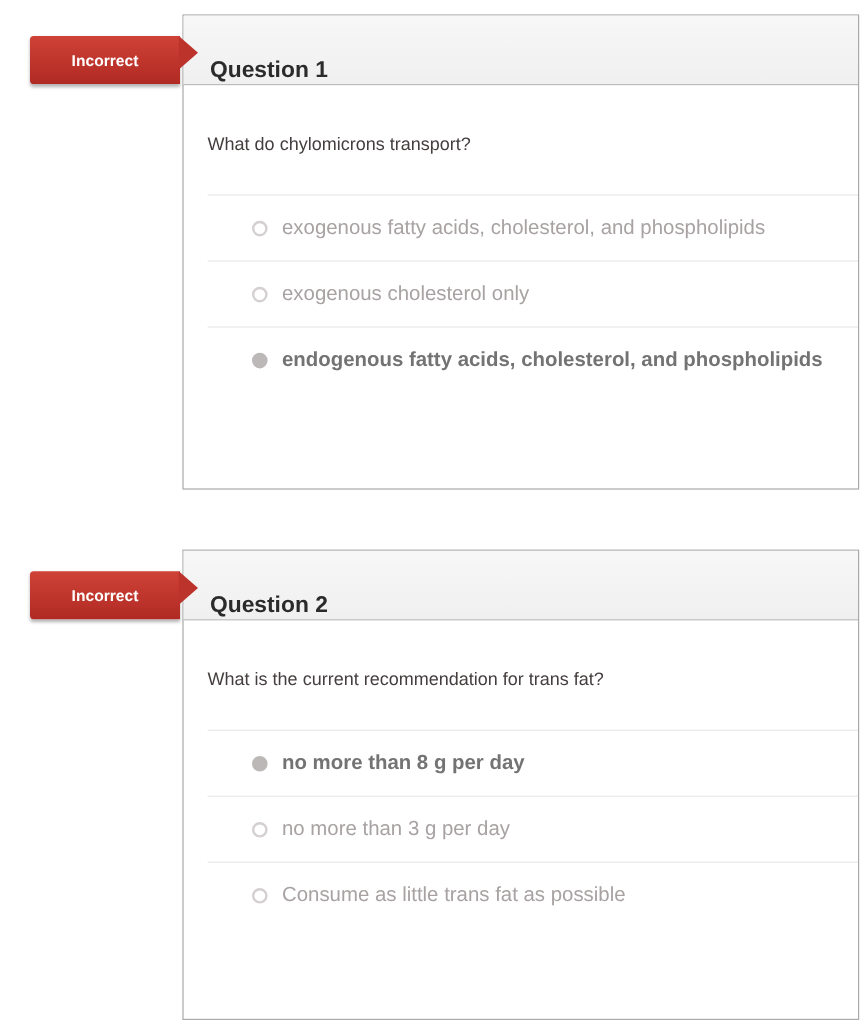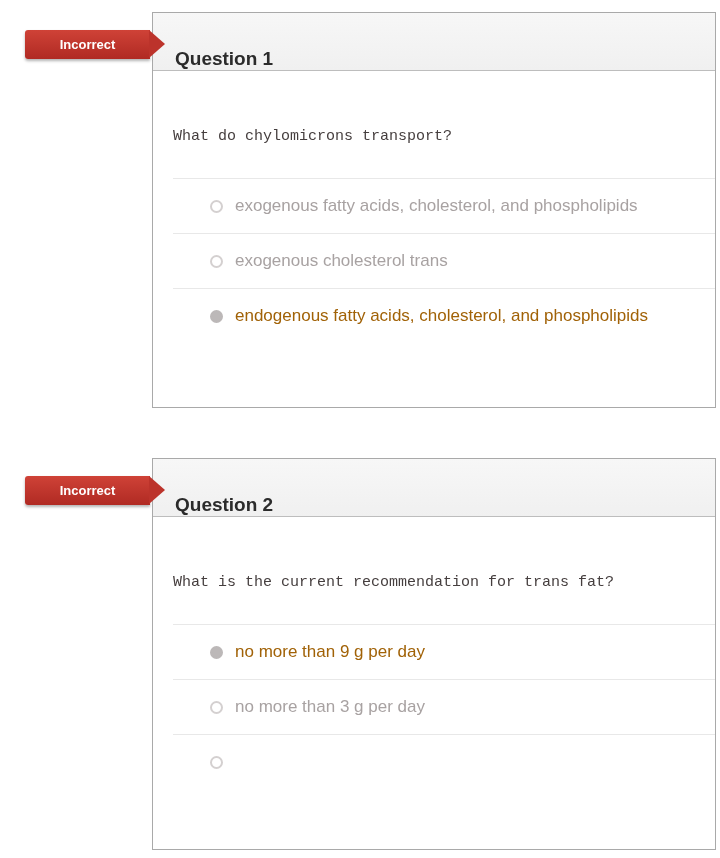--- a/index.html
+++ b/index.html
@@ -30,44 +30,43 @@
     align-items:flex-end;
     padding-left:22px;
   }
   .card-header h2 {
     font-size:19px;
     font-weight:bold;
     color:#2b2b2b;
   }
 
   .prompt {
-    padding:56px 20px 0 20px;
+    padding:40px 20px 0 20px;
     font-size:15px;
     line-height:19px;
     color:#453e3e;
     margin-bottom:32px;
-    font-family:Liberation Mono, monospace;
   }
 
   .options { margin-left:20px; }
   .option {
     height:55px;
     border-top:1px solid #e8e8e8;
     display:flex;
     align-items:center;
     padding-left:37px;
     cursor:default;
   }
   .option-label {
     font-size:17px;
     color:#a8a2a2;
   }
   .option.selected .option-label {
-    color:#a16207;
-    font-weight:normal;
+    color:#737373;
+    font-weight:bold;
   }
 
   .radio {
     flex:0 0 auto;
     width:13px;
     height:13px;
     border-radius:50%;
     border:2px solid #d4d0d0;
     background:#ffffff;
     margin-right:12px;
@@ -76,21 +75,21 @@
     background:#bcb8b8;
     border-color:#bcb8b8;
   }
 
   
   .incorrect-flag {
     position:absolute;
     left:-128px;
     top:17px;
     width:125px;
-    height:29px;
+    height:40px;
     background:linear-gradient(180deg,#cf4237,#b02a23);
     border-radius:3px 0 0 3px;
     box-shadow:0 2px 3px rgba(0,0,0,0.3);
     color:#ffffff;
     font-size:13px;
     font-weight:bold;
     display:flex;
     align-items:center;
     justify-content:center;
     z-index:2;
@@ -119,44 +118,45 @@
 
   <p class="prompt">What do chylomicrons transport?</p>
 
   <div class="options">
     <div class="option">
       <span class="radio"></span>
       <span class="option-label">exogenous fatty acids, cholesterol, and phospholipids</span>
     </div>
     <div class="option">
       <span class="radio"></span>
-      <span class="option-label">exogenous cholesterol trans</span>
+      <span class="option-label">exogenous cholesterol only</span>
     </div>
     <div class="option selected">
       <span class="radio filled"></span>
       <span class="option-label">endogenous fatty acids, cholesterol, and phospholipids</span>
     </div>
   </div>
 </section>
 
 <section class="question-card card-2">
   <div class="incorrect-flag">Incorrect</div>
 
   <header class="card-header">
     <h2>Question 2</h2>
   </header>
 
   <p class="prompt">What is the current recommendation for trans fat?</p>
 
   <div class="options">
     <div class="option selected">
       <span class="radio filled"></span>
-      <span class="option-label">no more than 9 g per day</span>
+      <span class="option-label">no more than 8 g per day</span>
     </div>
     <div class="option">
       <span class="radio"></span>
       <span class="option-label">no more than 3 g per day</span>
     </div>
     <div class="option">
       <span class="radio"></span>
+      <span class="option-label">Consume as little trans fat as possible</span>
     </div>
   </div>
 </section>
 
 </body></html>

